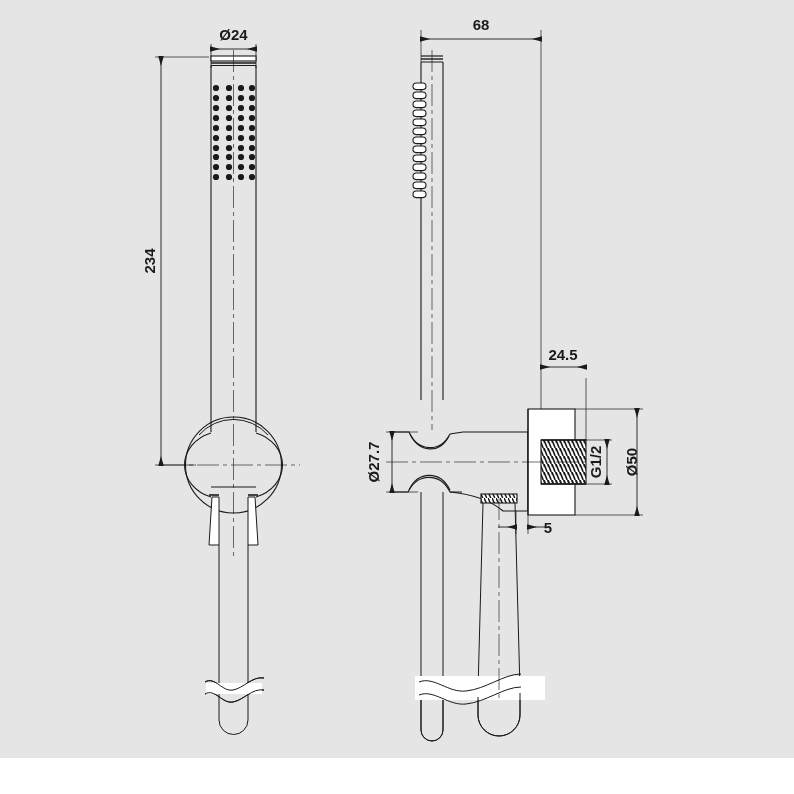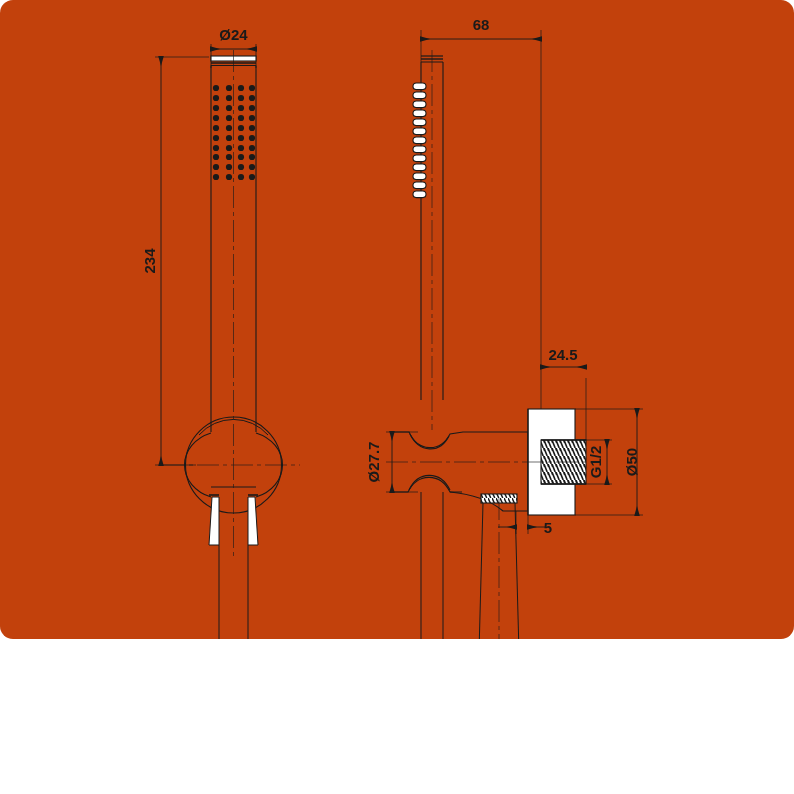--- a/index.html
+++ b/index.html
@@ -3,25 +3,24 @@
 <meta charset="utf-8">
 <style>
   html, body {
     margin: 0;
     padding: 0;
     background: #ffffff;
   }
   #sheet {
     position: relative;
     width: 794px;
-    height: 639px;
-    background: #c2410c;
+    height: 758px;
+    background: #e5e5e5;
     font-family: "Liberation Sans", sans-serif;
     overflow: hidden;
-    border-radius: 13px;
   }
   svg.drawing {
     position: absolute;
     left: 0;
     top: 0;
     width: 794px;
     height: 794px;
   }
   .dimtext {
     font-family: "Liberation Sans", sans-serif;

